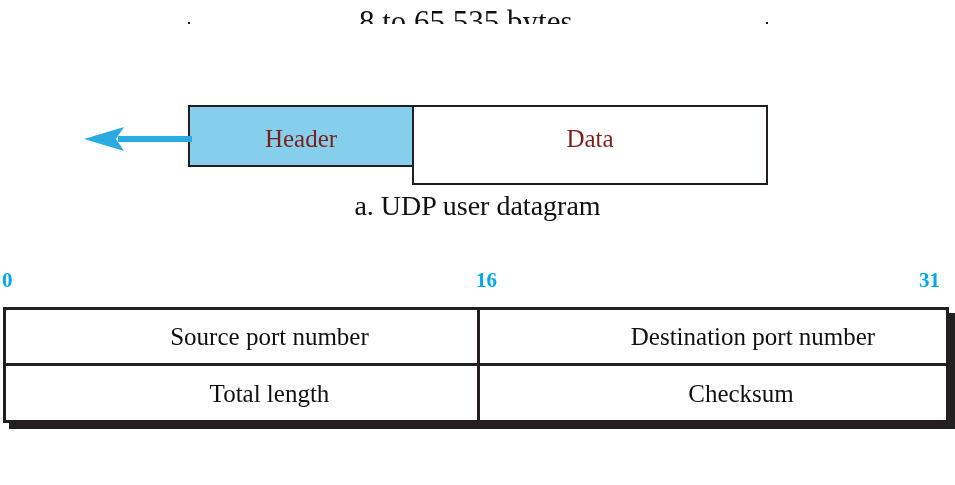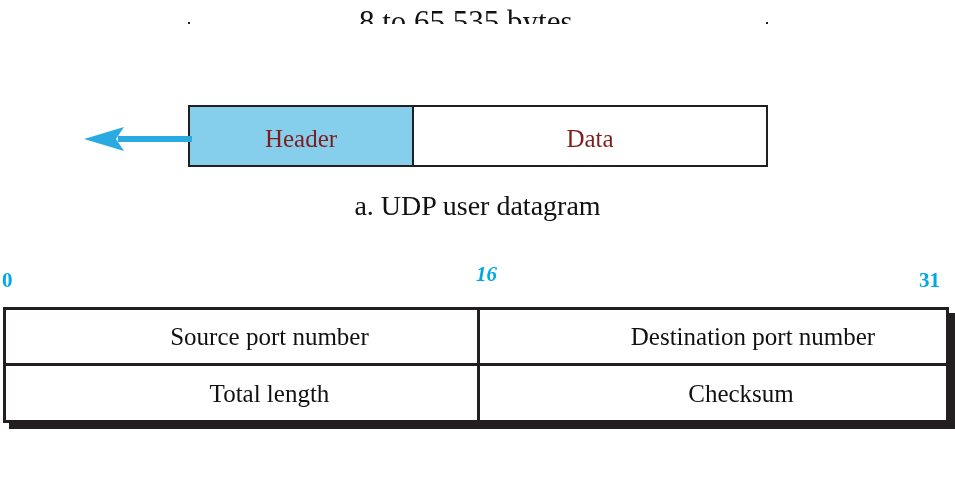--- a/index.html
+++ b/index.html
@@ -122,33 +122,33 @@
     <polygon points="0,10 26,2 20,10 26,18" fill="#231f20"></polygon>
     <polygon points="222,10 196,2 202,10 196,18" fill="#231f20"></polygon>
   </svg>
 
   <div class="dg-box" style="left:188px; top:24px; width:580px; height:83px; border-top:none; border-left:none; border-right:none;"></div>
 
   <div class="dg-box dg-header-cell" style="left:188px; top:105px; width:226px; height:62px;">
     <div class="cell-label" style="top:19px;">Header</div>
   </div>
 
-  <div class="dg-box" style="left:412px; top:105px; width:356px; height:62px;">
+  <div class="dg-box" style="left:412px; top:105px; width:356px; height:80px;">
     <div class="cell-label" style="top:19px;">Data</div>
   </div>
 
   <svg class="abs" style="left:84px; top:126px;" width="108" height="26" viewBox="0 0 108 26">
     <line x1="34" y1="13" x2="108" y2="13" stroke="#29abe2" stroke-width="6"></line>
     <polygon points="0,13 40,1 32,13 40,25" fill="#29abe2"></polygon>
   </svg>
 
   <div class="caption" style="left:0; width:955px; top:192px;">a. UDP user datagram</div>
 
   <div class="bit-label" style="left:2px; top:270px;">0</div>
-  <div class="bit-label" style="left:476px; top:264px;font-style:italic;">16</div>
+  <div class="bit-label" style="left:476px; top:270px;">16</div>
   <div class="bit-label" style="left:919px; top:270px;">31</div>
 
   <div class="hf-shadow" style="left:9px; top:313px; width:946px; height:116px;"></div>
 
   <div class="hf-table" style="left:3px; top:307px; width:946px; height:116px;">
 
     <div class="hf-divider-v" style="left:471px; top:0; height:110px;"></div>
 
     <div class="hf-divider-h" style="left:0; top:53px; width:940px;"></div>
 

